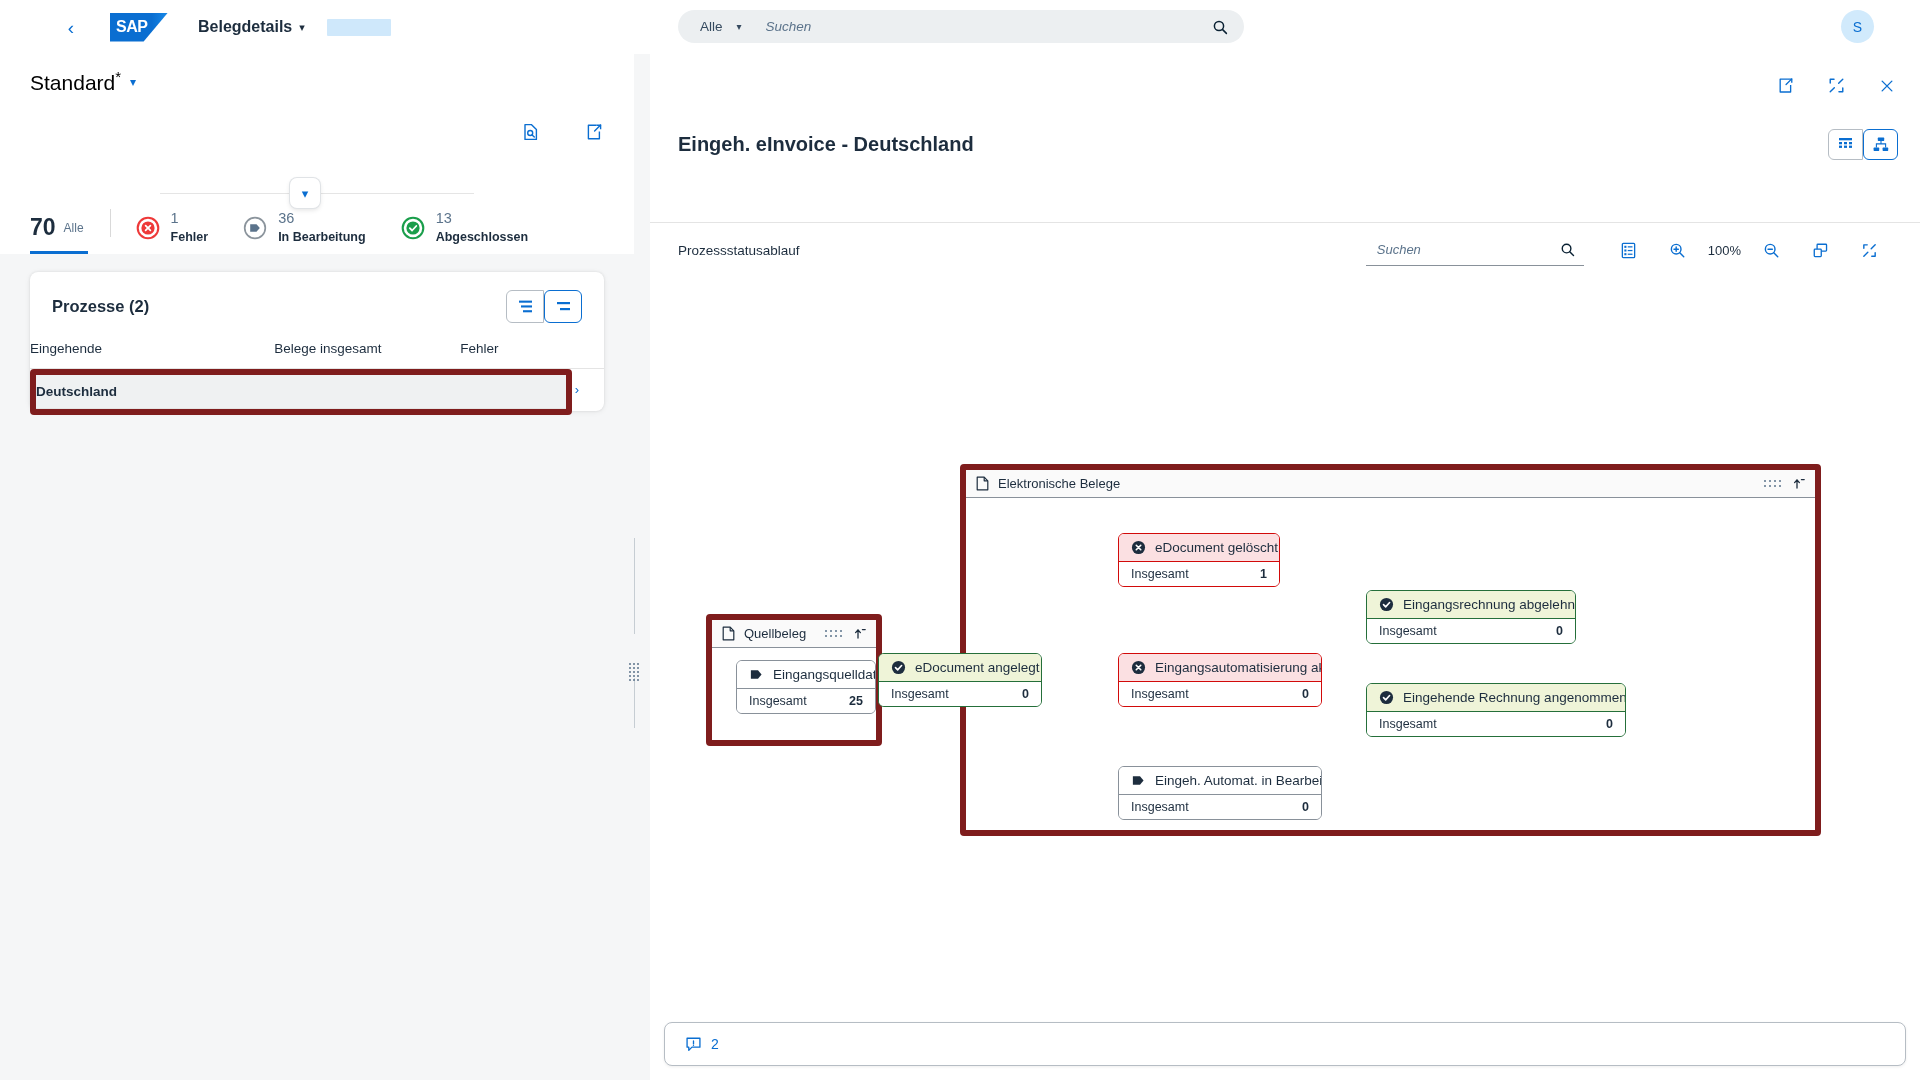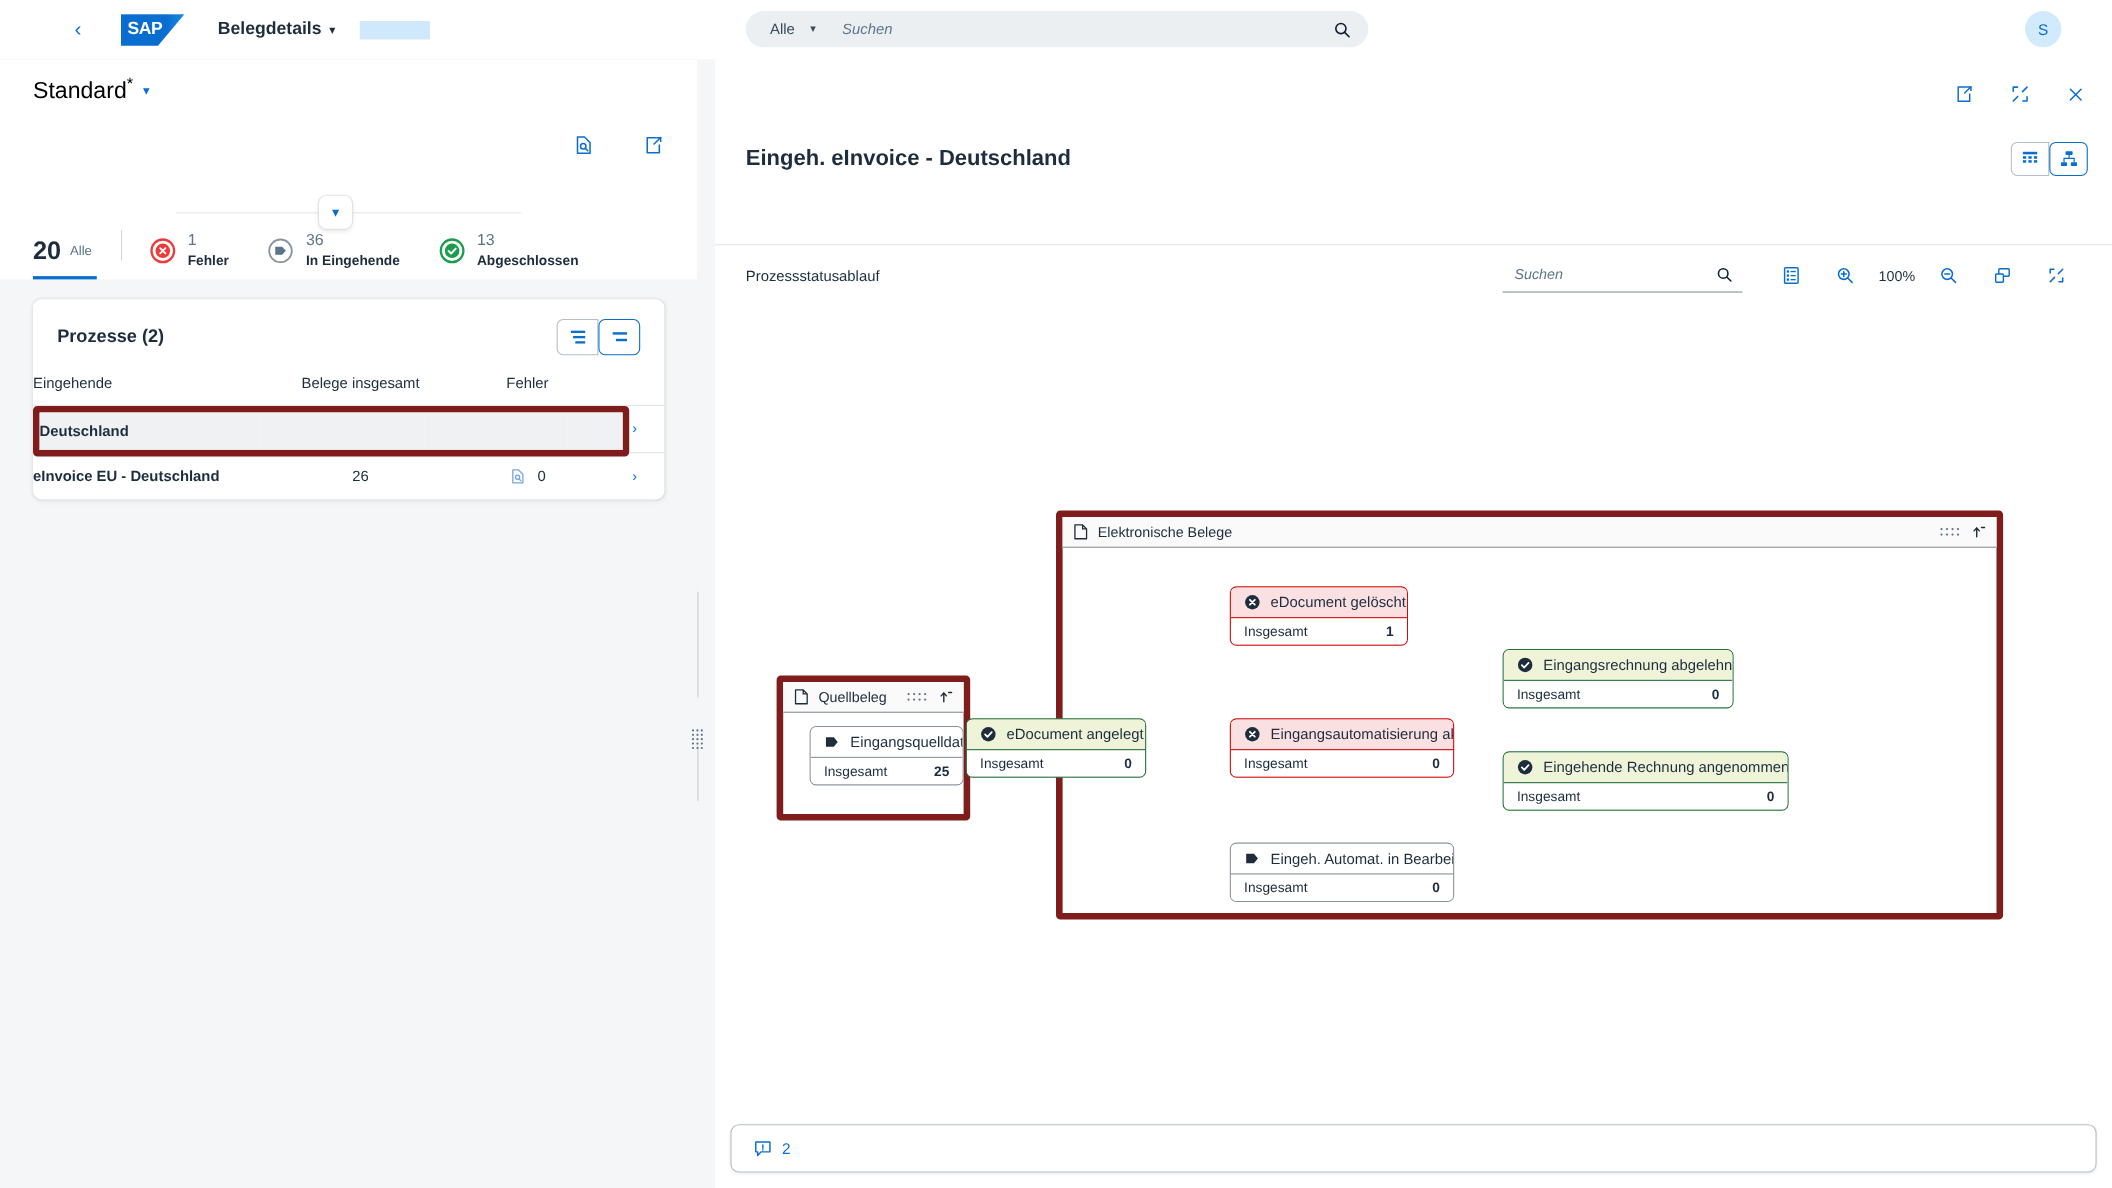--- a/index.html
+++ b/index.html
@@ -306,21 +306,21 @@
           </svg>
         </span>
       </div>
 
       <div class="collapse-rule"></div>
       <div class="collapse-chev">▾</div>
     </div>
 
     <div class="kpis">
       <div class="kpi kpi-all">
-        <span class="num">20</span>
+        <span class="num">70</span>
         <span class="lbl">Alle</span>
       </div>
       <div class="kpi-divider"></div>
 
       <div class="kpi">
         <span class="kpi-icon">
           <svg width="26" height="26" viewBox="0 0 26 26">
             <circle cx="13" cy="13" r="10.3" fill="#fff" stroke="#ee3939" stroke-width="2.1"></circle>
             <circle cx="13" cy="13" r="6.6" fill="#ee3939"></circle>
             <path d="M10.6 10.6l4.8 4.8M15.4 10.6l-4.8 4.8" stroke="#fff" stroke-width="1.7" stroke-linecap="round"></path>
@@ -335,21 +335,21 @@
 
       <div class="kpi">
         <span class="kpi-icon">
           <svg width="26" height="26" viewBox="0 0 26 26">
             <circle cx="13" cy="13" r="10.3" fill="#fff" stroke="#8b949c" stroke-width="1.7"></circle>
             <path d="M8.2 9.3h6.3l3.3 3.7-3.3 3.7H8.2z" fill="#5b738b"></path>
           </svg>
         </span>
         <span class="kpi-txt">
           <span class="num">36</span><br>
-          <span class="lbl">In Eingehende</span>
+          <span class="lbl">In Bearbeitung</span>
         </span>
       </div>
       <div class="kpi-sep"></div>
 
       <div class="kpi">
         <span class="kpi-icon">
           <svg width="26" height="26" viewBox="0 0 26 26">
             <circle cx="13" cy="13" r="10.3" fill="#fff" stroke="#1a9e4b" stroke-width="2.1"></circle>
             <circle cx="13" cy="13" r="6.6" fill="#1a9e4b"></circle>
             <path d="M9.8 13.2l2.3 2.3 4.2-4.5" fill="none" stroke="#fff" stroke-width="1.8" stroke-linecap="round" stroke-linejoin="round"></path>
@@ -397,37 +397,20 @@
             <td class="col2"></td>
               <td class="col3"></td>
               <td class="col4"></td>
           </tr>
           <tr class="row">
             <td class="col1 name">Eingeh. eInvoice - Deutschland</td>
             <td class="col2 num">24</td>
             <td class="col3 num">1</td>
             <td class="col4"><span class="nav-chev">›</span></td>
           </tr>
-          <tr class="row">
-            <td class="col1 name">eInvoice EU - Deutschland</td>
-            <td class="col2 num">26</td>
-            <td class="col3 num">
-              <span class="errcell">
-                <span>
-                  <svg width="16" height="16" viewBox="0 0 20 20" fill="none" stroke="#7ba7d9" stroke-width="1.5">
-                    <path d="M4 2.6h6.3L15.4 7.6V17.4H4z" stroke-linejoin="round"></path>
-                    <circle cx="9.4" cy="11.2" r="2.4"></circle>
-                      <line x1="11.2" y1="13" x2="13.2" y2="15" stroke-linecap="round"></line>
-                  </svg>
-                </span>
-                <span>0</span>
-              </span>
-            </td>
-            <td class="col4"><span class="nav-chev">›</span></td>
-          </tr>
         </tbody>
       </table>
     </div>
   </div>
 
   <div class="splitter">
     <div class="ln"></div>
     <div class="ln2"></div>
     <div class="grip">
       <i></i>

